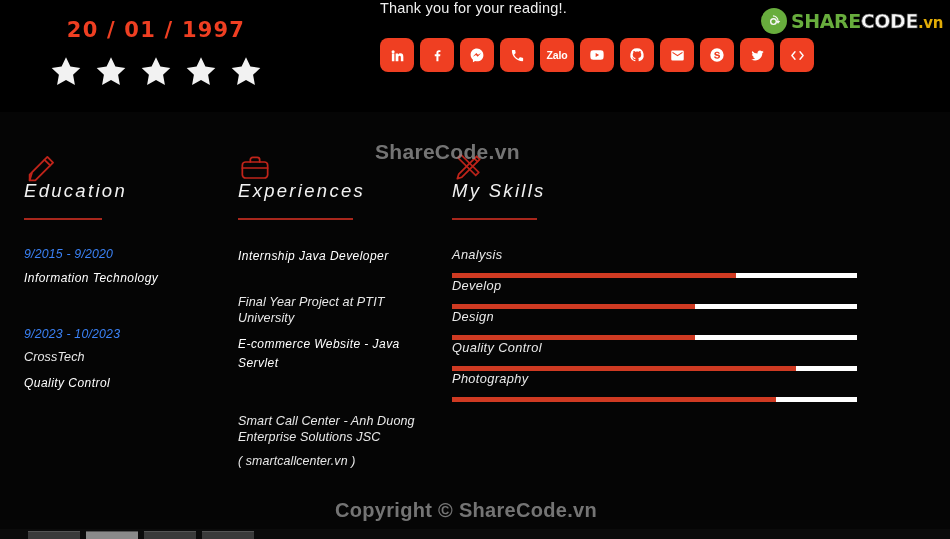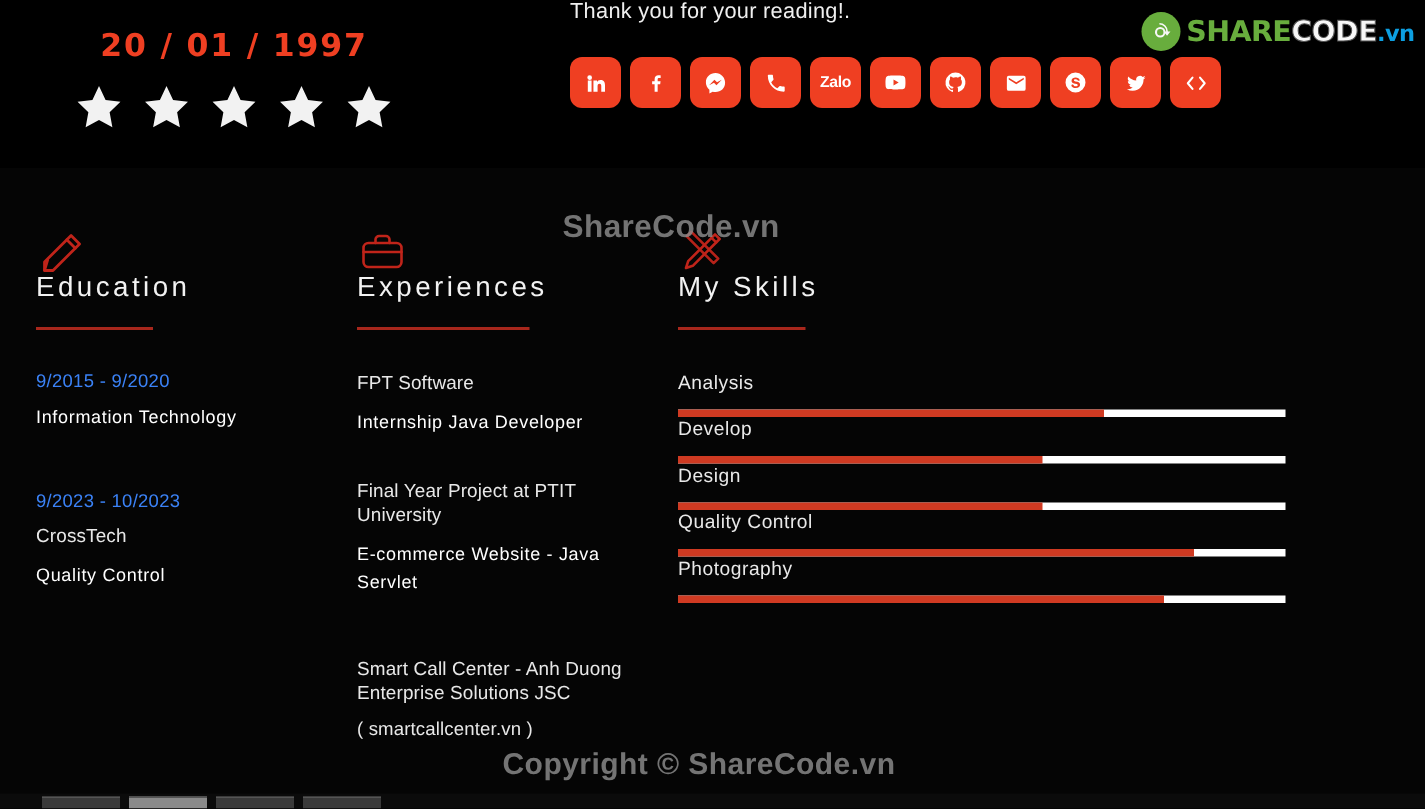--- a/index.html
+++ b/index.html
@@ -100,27 +100,27 @@
     display: flex; align-items: center; justify-content: center;
   }
   .sc-logo-text {
     font-size: 19px;
     font-weight: bold;
     font-family: "DejaVu Sans", sans-serif;
     letter-spacing: -0.4px;
   }
   .sc-green { color: #6cb33f; }
   .sc-white { color: #ffffff; -webkit-text-stroke: 0.7px #555; }
-  .sc-vn { color: #0ea5e9; font-size: 15px; }
+  .sc-vn { color: #eab308; font-size: 15px; }
 
   
   .columns {
     position: absolute;
     left: 0; top: 112px;
-    width: 950px; height: 427px;
+    width: 950px; height: 427px; font-style: italic;
   }
 
   .col { position: absolute; top: 0; }
   .col-education  { left: 24px;  width: 200px; }
   .col-experience { left: 238px; width: 200px; }
   .col-skills     { left: 452px; width: 410px; }
 
   .sec-icon {
     height: 44px;
     padding-top: 40px;
@@ -362,21 +362,20 @@
       <svg width="34" height="32" viewBox="0 0 24 24" fill="none" stroke="#c0241a" stroke-width="1.3" stroke-linecap="round" stroke-linejoin="round">
         <rect x="2.5" y="7.5" width="19" height="12" rx="2.5"></rect>
         <path d="M8.5 7.5V5.8A1.8 1.8 0 0110.3 4h3.4a1.8 1.8 0 011.8 1.8v1.7"></path>
         <path d="M2.5 12h19"></path>
       </svg>
     </div>
     <div class="sec-title">Experiences</div>
     <div class="sec-rule"></div>
     <div class="sec-body">
       <div class="entry">
-        <div class="entry-org">FPT Software</div>
         <div class="entry-role">Internship Java Developer</div>
       </div>
       <div class="entry" style="margin-top:29px;">
         <div class="entry-org">Final Year Project at PTIT University</div>
         <div class="entry-role">E-commerce Website - Java Servlet</div>
       </div>
       <div class="entry" style="margin-top:40px;">
         <div class="entry-org">Smart Call Center - Anh Duong Enterprise Solutions JSC</div>
         <div class="entry-note">( smartcallcenter.vn )</div>
       </div>

